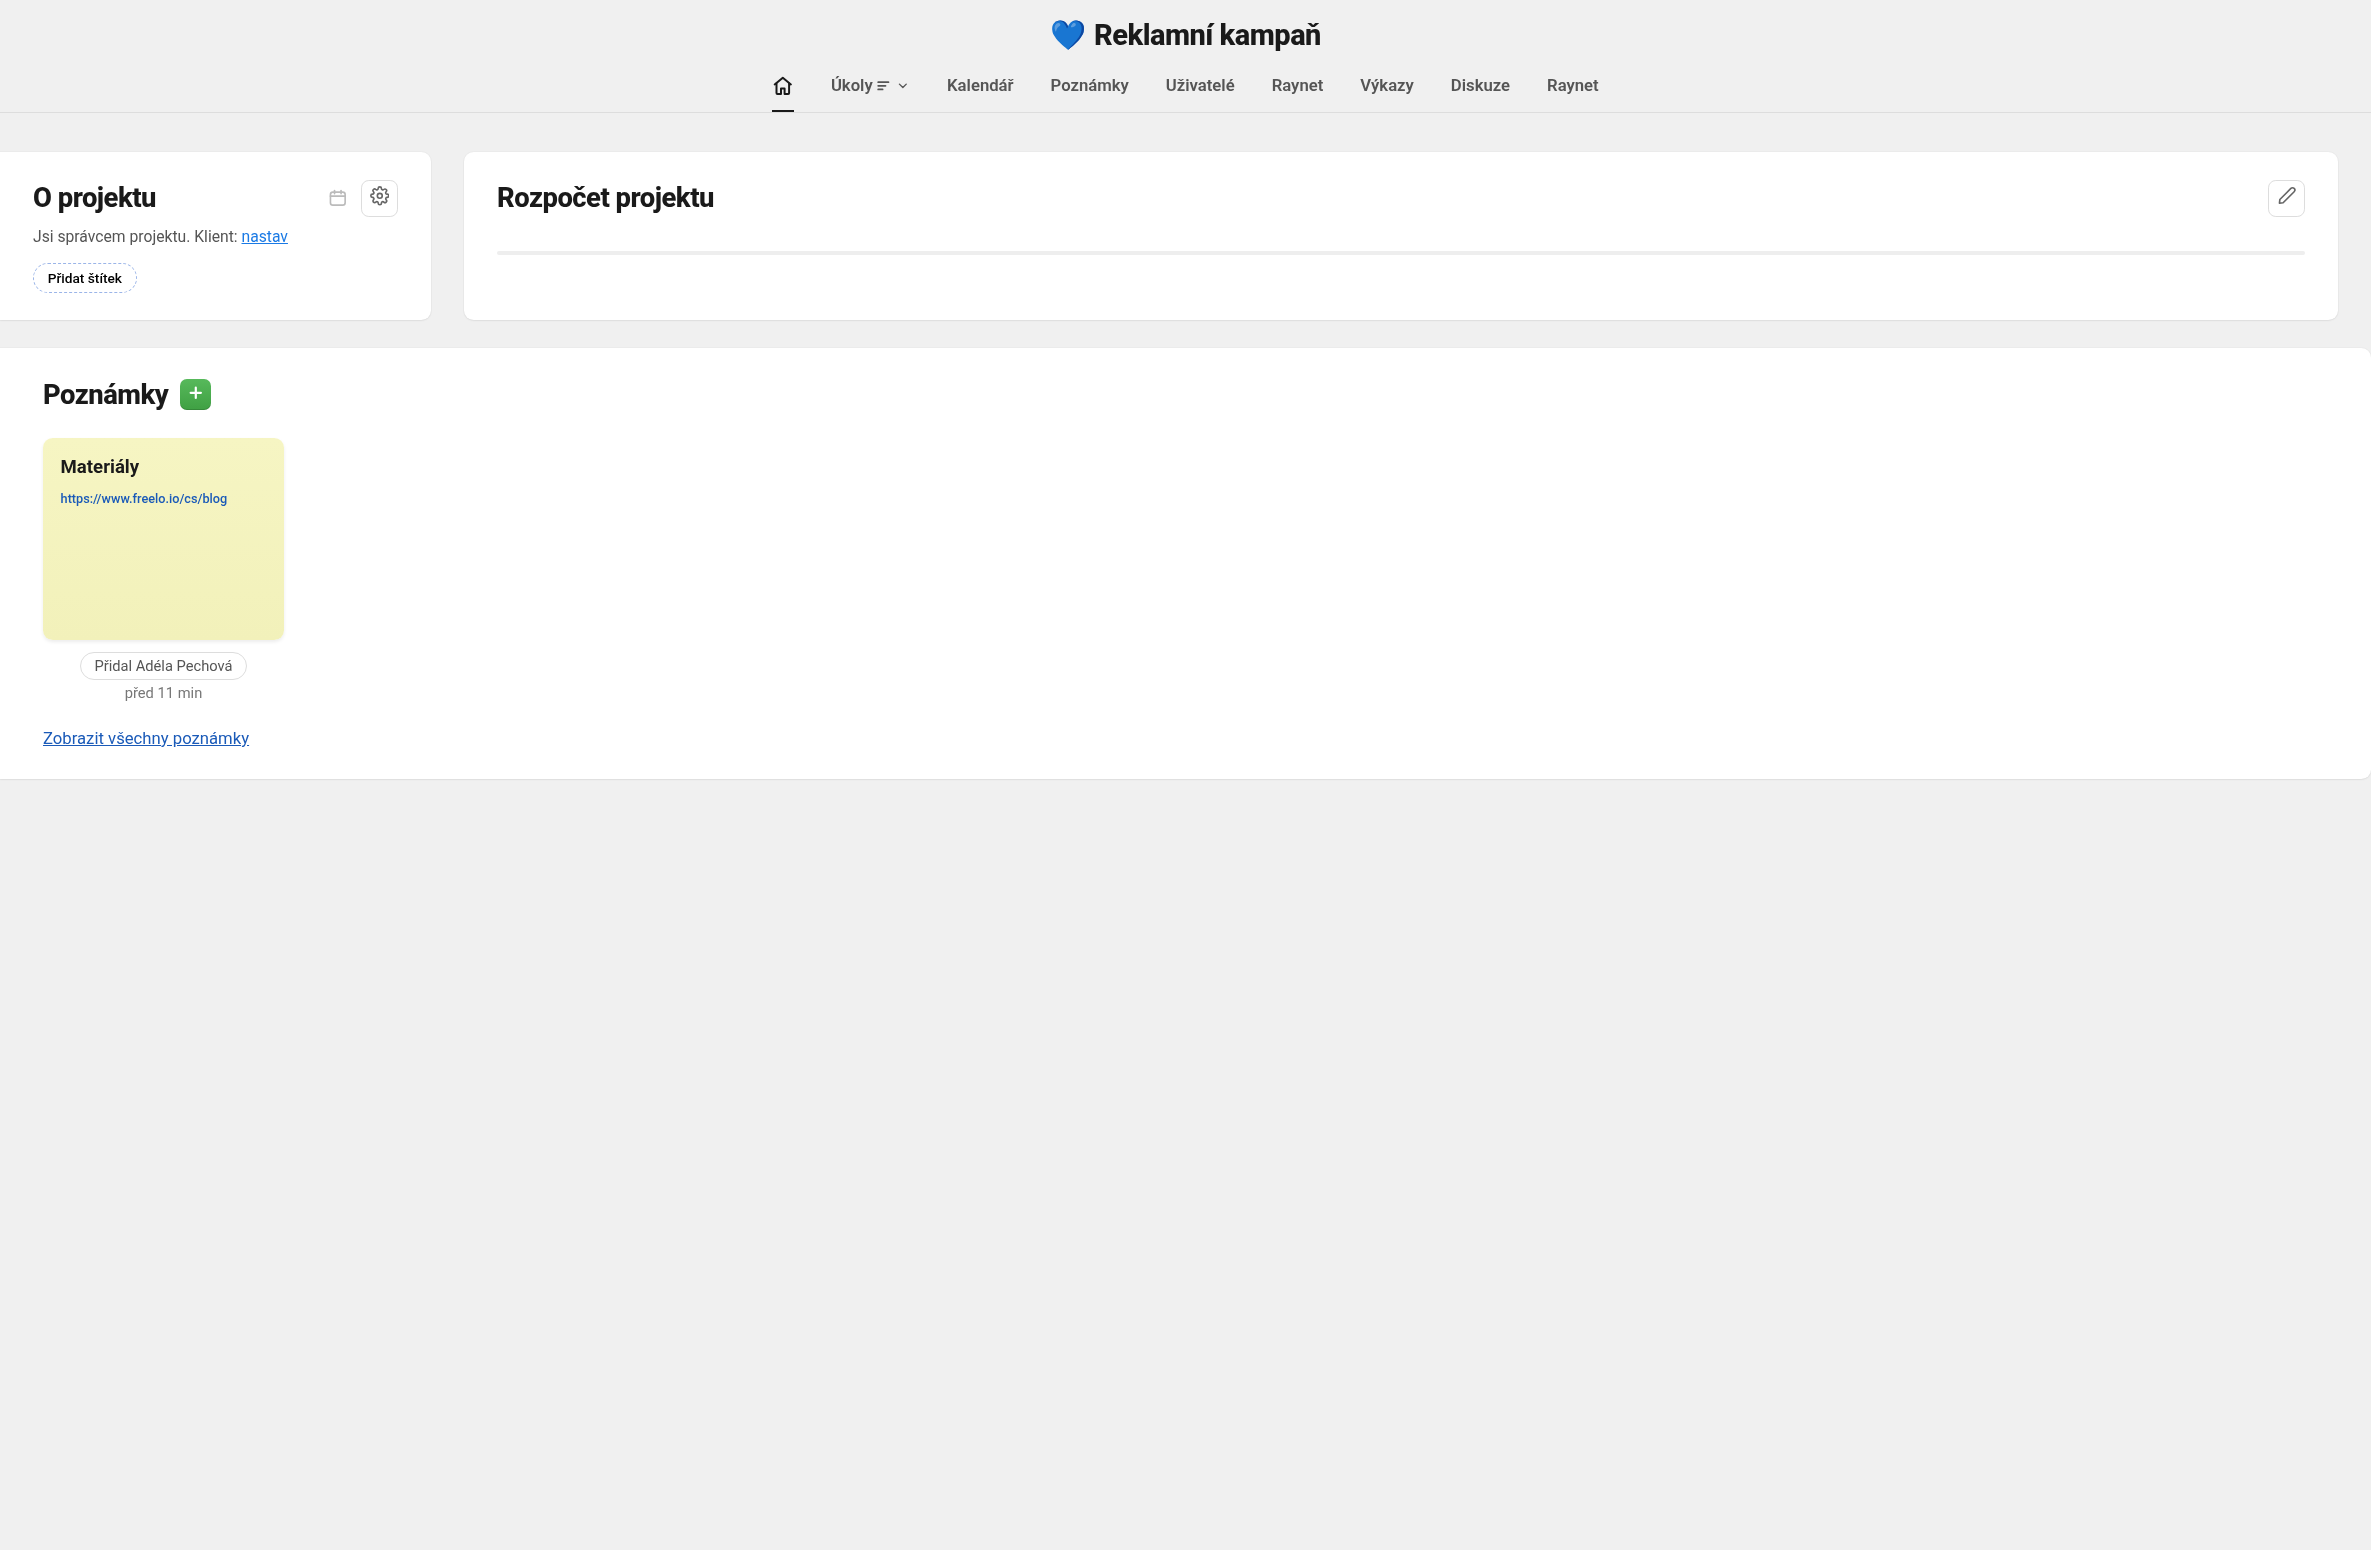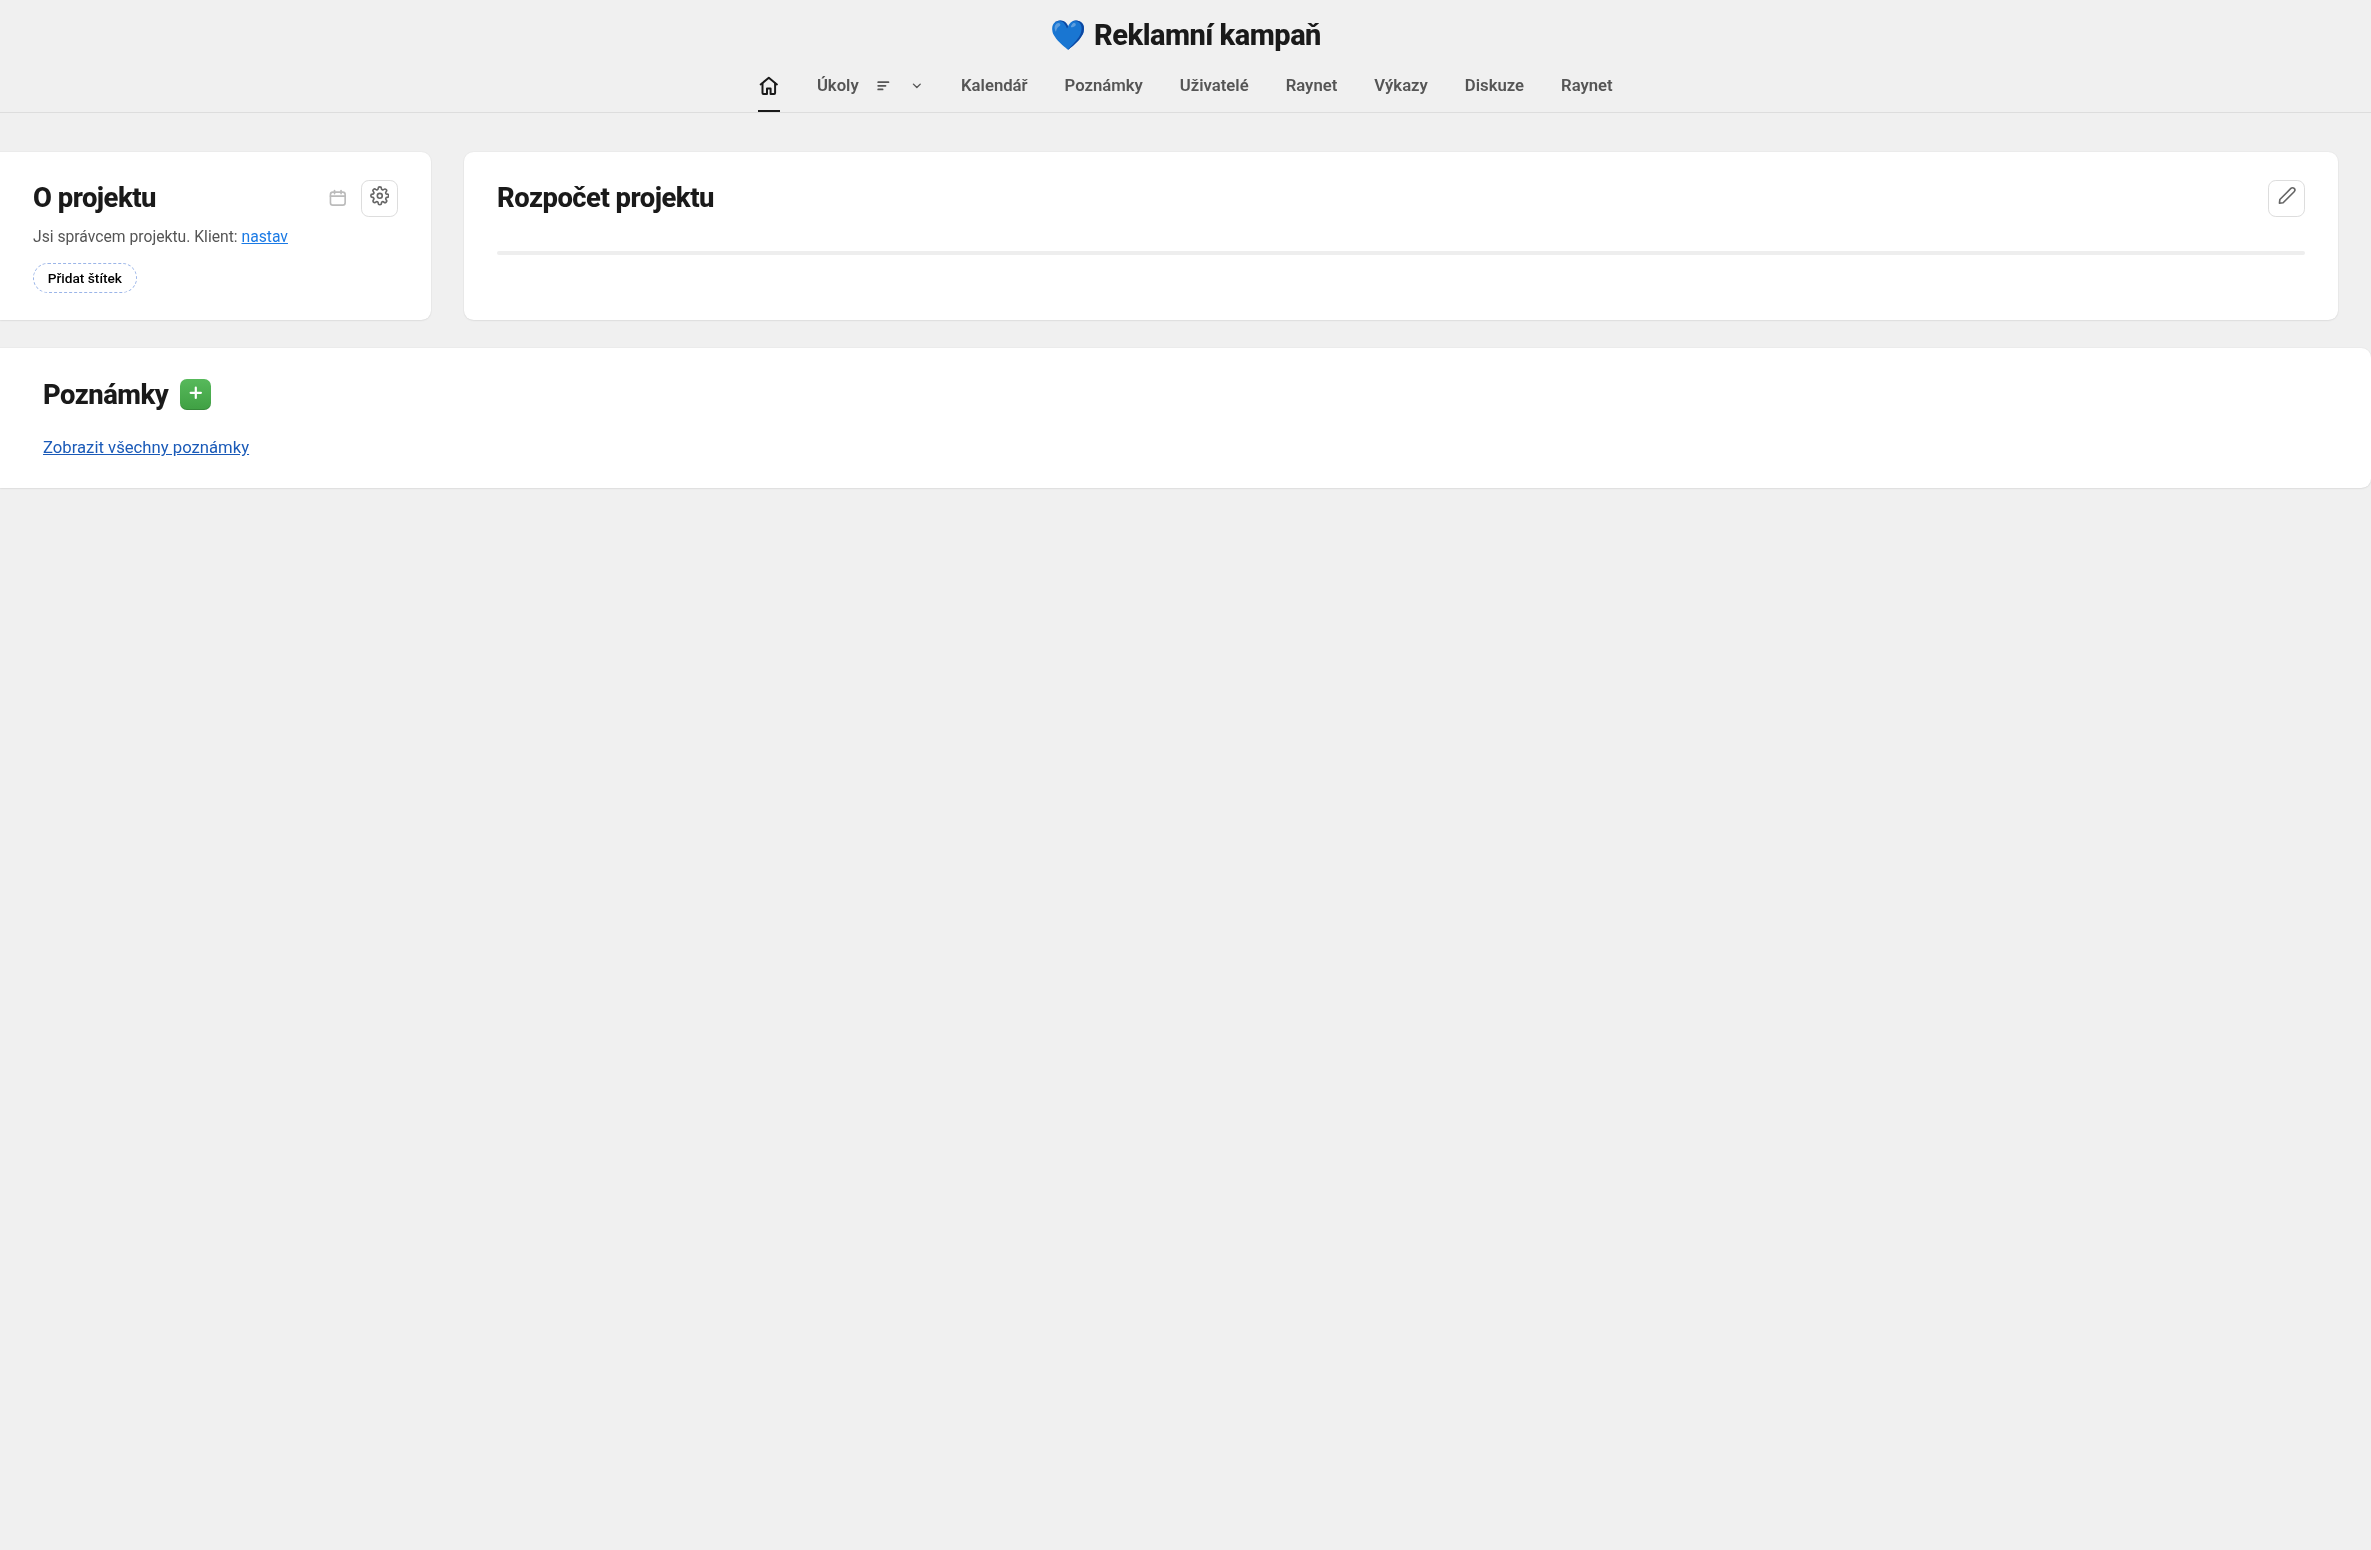--- a/index.html
+++ b/index.html
@@ -36,21 +36,21 @@
     display: flex;
     align-items: center;
     justify-content: center;
     gap: 37px;
     padding: 0 0 0 0;
     height: 51px;
   }
   .tab {
     display: flex;
     align-items: center;
-    gap: 17px;
+    gap: 3px;
     height: 100%;
     color: #555;
     font-size: 16.7px;
     font-weight: 600;
     cursor: pointer;
     border-bottom: 2.9px solid transparent;
   }
   .tab.active {
     color: #1a1a1a;
     border-bottom-color: #1a1a1a;
@@ -378,18 +378,28 @@
       <span class="add-btn">
         <span>
           <svg viewBox="0 0 24 24" fill="none" stroke="currentColor" stroke-width="3" stroke-linecap="round">
               <line x1="12" y1="5" x2="12" y2="19"></line>
               <line x1="5" y1="12" x2="19" y2="12"></line>
             </svg>
         </span>
       </span>
     </div>
 
+    <div class="notes-grid">
+      <div class="note">
+        <div class="note-title">Materiály</div>
+        <a class="note-link" href="#">https://www.freelo.io/cs/blog</a>
+      </div>
+      <div class="note-meta">
+        <span class="author-pill">Přidal Adéla Pechová</span>
+        <div class="note-time">před 11 min</div>
+      </div>
+    </div>
 
     <a class="show-all">Zobrazit všechny poznámky</a>
   </div>
 
 </div>
 
 
 </body></html>

